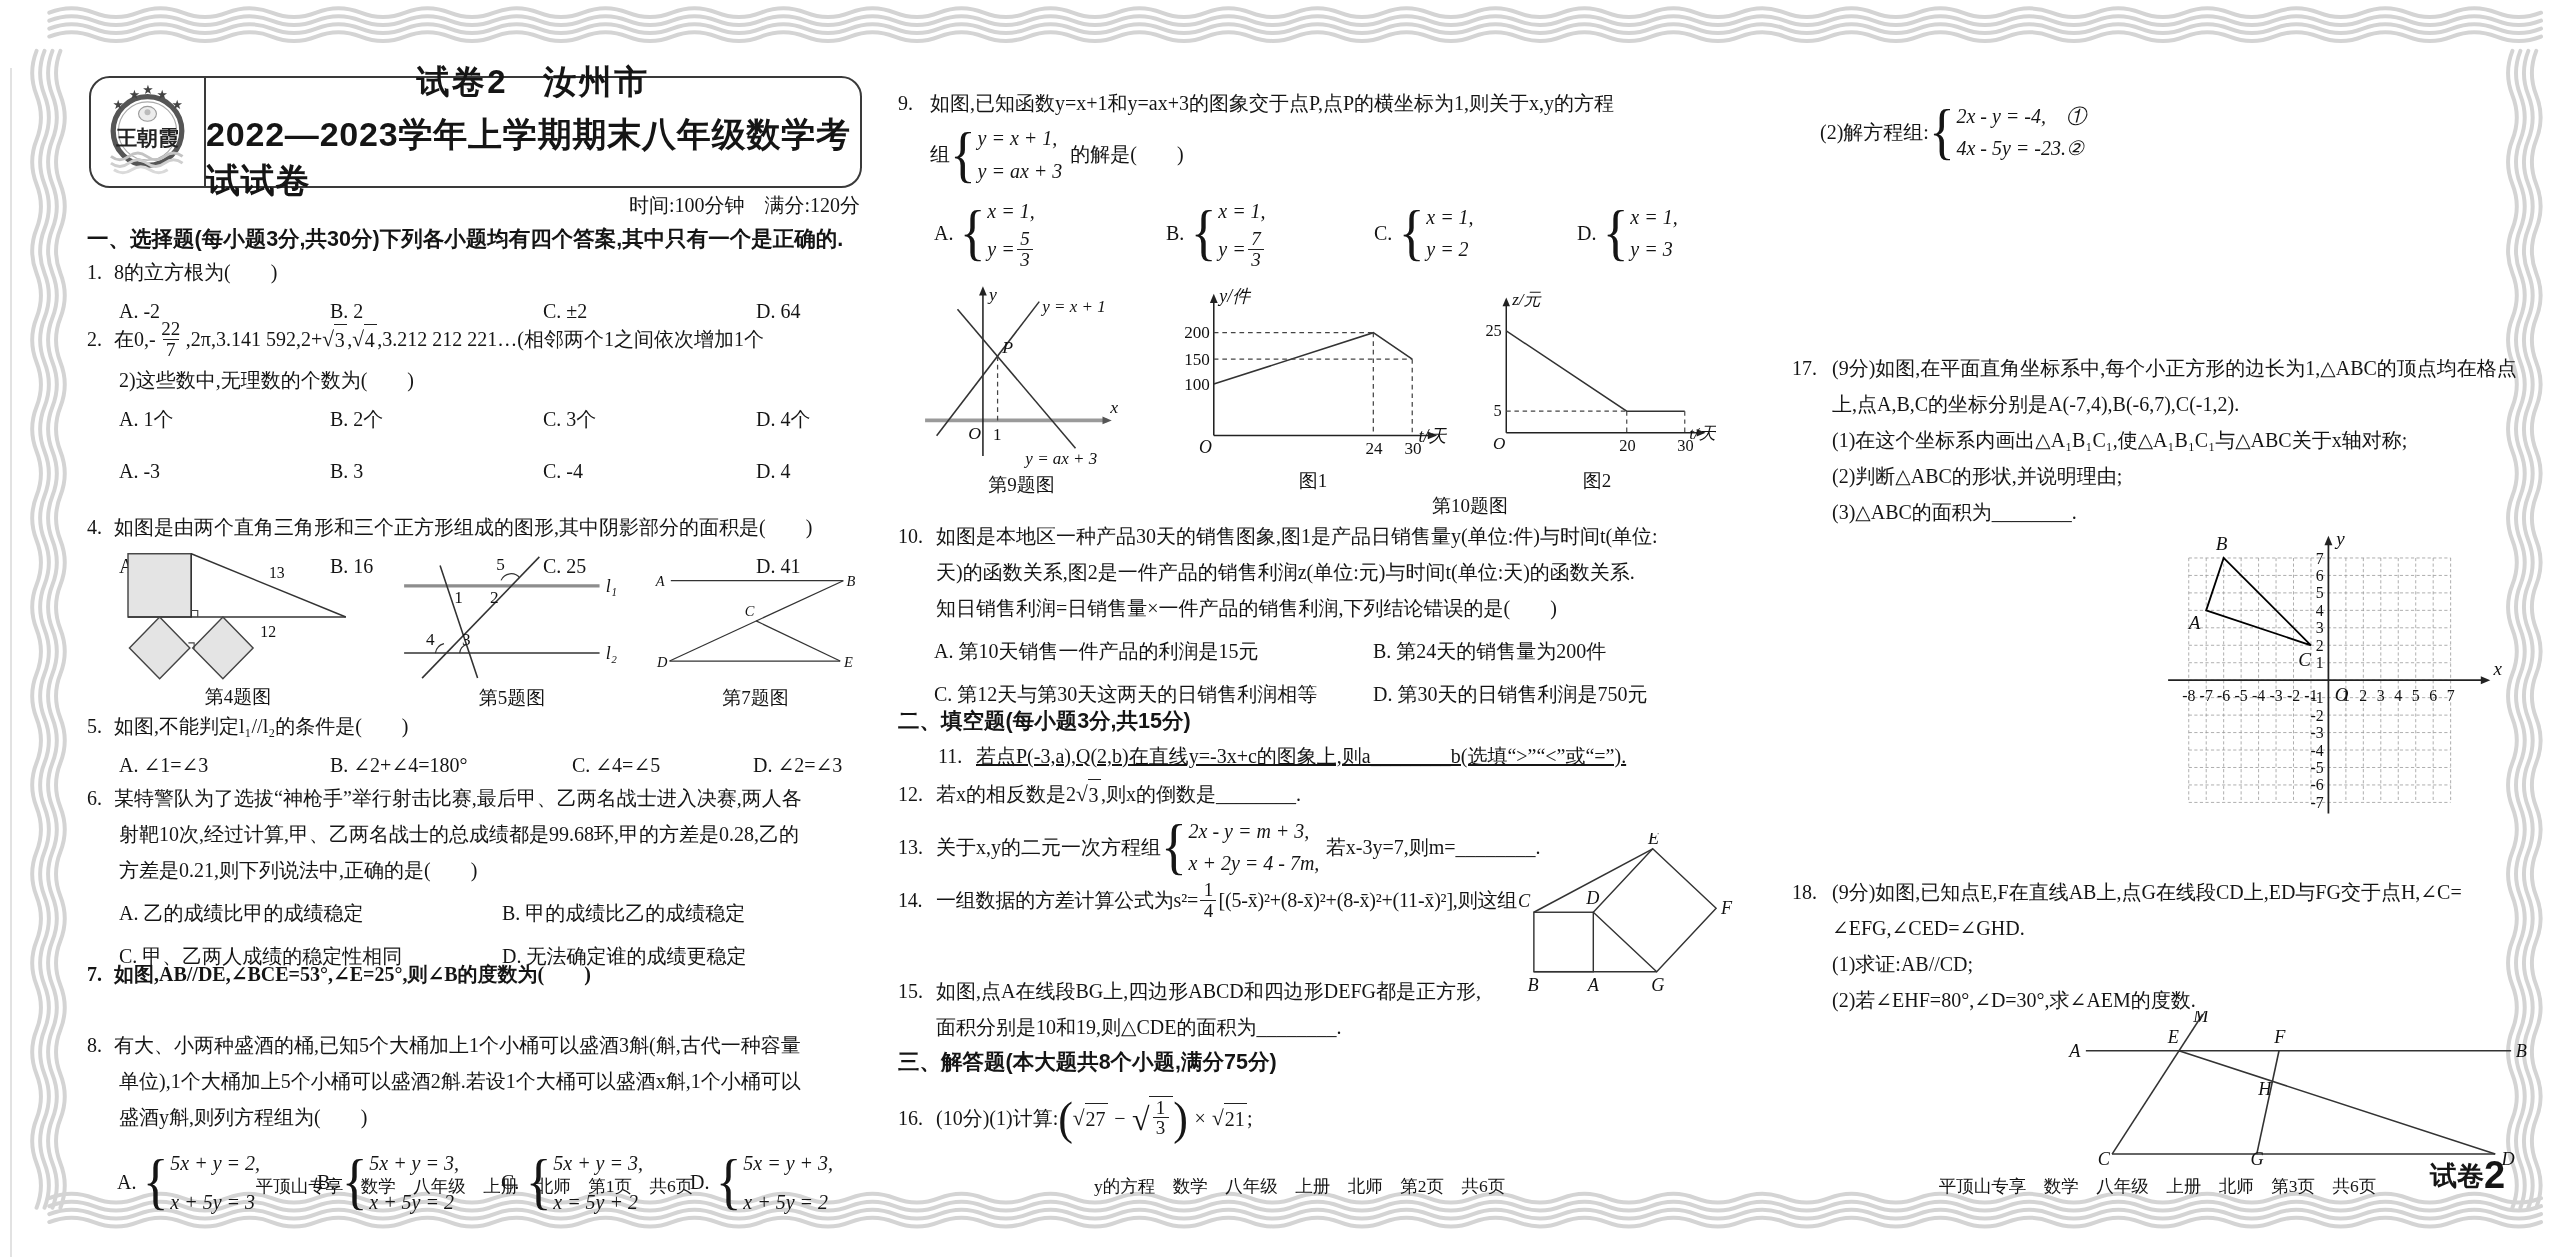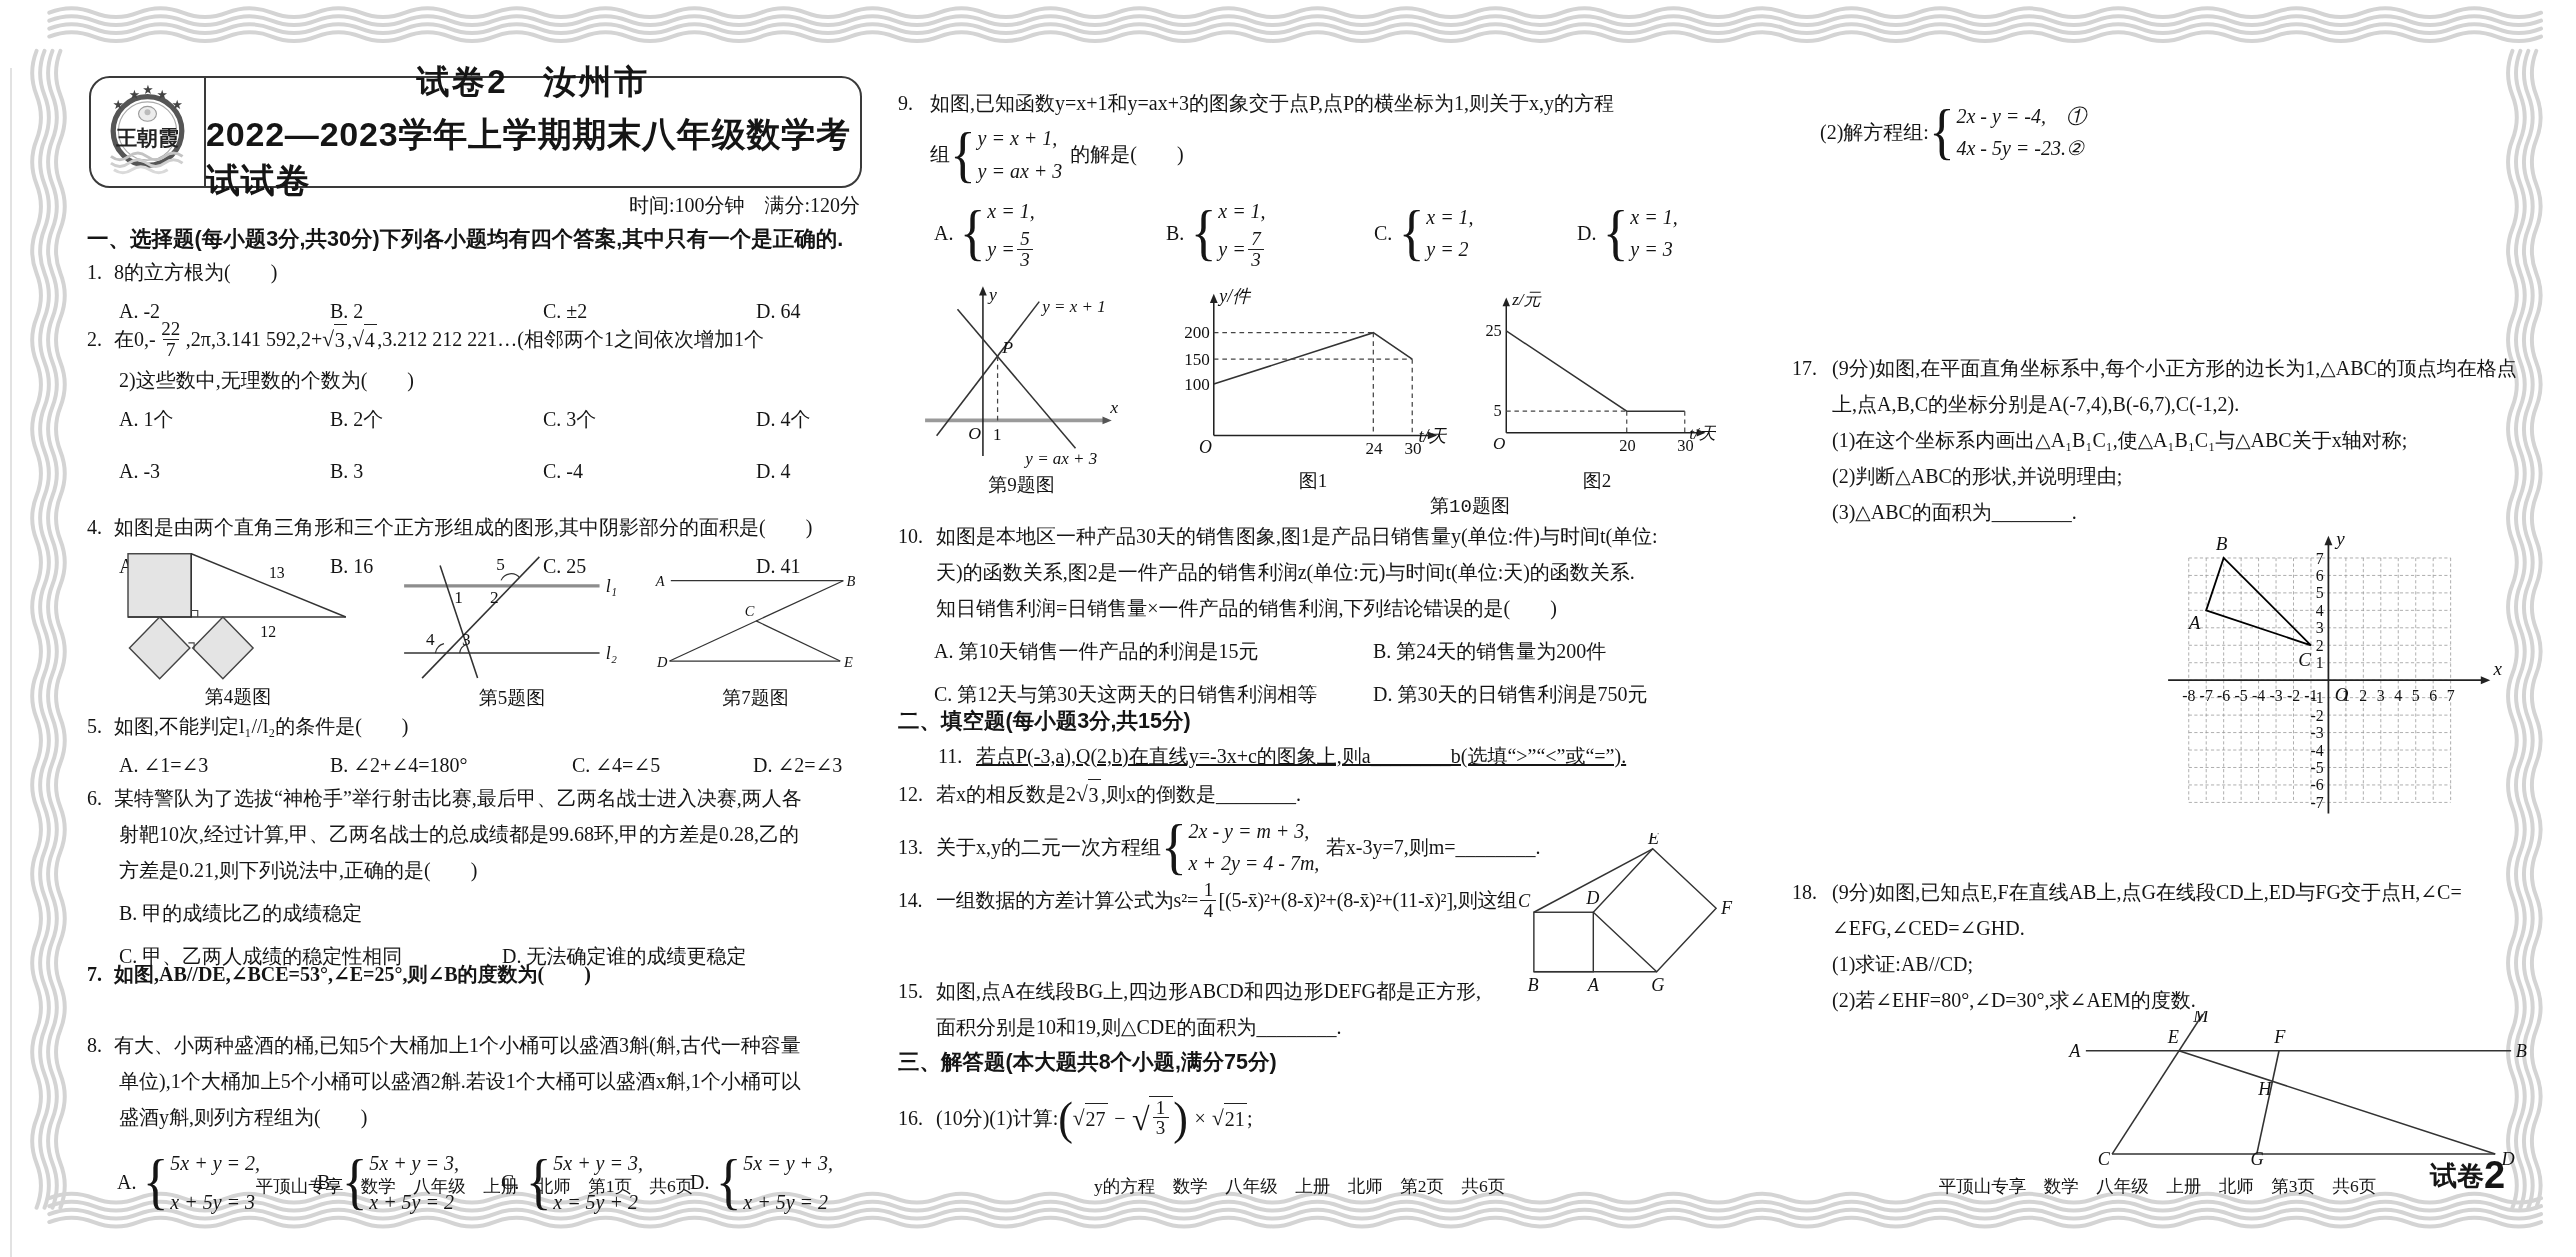--- a/index.html
+++ b/index.html
@@ -226,20 +226,21 @@
     <span>C. ∠4=∠5</span>
     <span>D. ∠2=∠3</span>
   </div>
 </div>
 
 <div class="abs q" style="left:87px;top:780px;width:783px;line-height:1.8;">
   <div class="qline"><span class="qn">6.</span><span>某特警队为了选拔“神枪手”举行射击比赛,最后甲、乙两名战士进入决赛,两人各</span></div>
   <div class="qline ind">射靶10次,经过计算,甲、乙两名战士的总成绩都是99.68环,甲的方差是0.28,乙的</div>
   <div class="qline ind">方差是0.21,则下列说法中,正确的是(　　)</div>
   <div class="opts2">
+    <span>A. 乙的成绩比甲的成绩稳定</span>
     <span>B. 甲的成绩比乙的成绩稳定</span>
   </div>
   <div class="opts2">
     <span>C. 甲、乙两人成绩的稳定性相同</span>
     <span>D. 无法确定谁的成绩更稳定</span>
   </div>
 </div>
 
 <div class="abs q" style="left:87px;top:960px;width:775px;font-weight:bold;">
   <div class="qline"><span class="qn">7.</span><span>如图,AB//DE,∠BCE=53°,∠E=25°,则∠B的度数为(　　)</span></div>
@@ -421,21 +422,21 @@
     <text x="32" y="170" text-anchor="end" class="ftick">5</text>
     <text x="190" y="216" class="ftick">20</text>
     <text x="268" y="216" class="ftick">30</text>
     <text x="20" y="214" class="flab">O</text>
     <text x="46" y="20" class="flab">z/元</text>
     <text x="284" y="200" class="flab">t/天</text>
   </svg>
   <div class="figcap">图2</div>
 </div>
 
-<div class="abs figcap" style="left:1335px;top:490px;width:270px;text-align:center;font-family:Liberation Mono, monospace;">第10题图</div>
+<div class="abs figcap" style="left:1335px;top:490px;width:270px;text-align:center;">第10题图</div>
 
 <div class="abs q" style="left:898px;top:518px;width:806px;line-height:1.8;">
   <div class="qline"><span class="qn" style="min-width:38px;">10.</span><span>如图是本地区一种产品30天的销售图象,图1是产品日销售量y(单位:件)与时间t(单位:</span></div>
   <div class="qline" style="padding-left:38px;">天)的函数关系,图2是一件产品的销售利润z(单位:元)与时间t(单位:天)的函数关系.</div>
   <div class="qline" style="padding-left:38px;">知日销售利润=日销售量×一件产品的销售利润,下列结论错误的是(　　)</div>
   <div class="opts2b">
     <span>A. 第10天销售一件产品的利润是15元</span>
     <span>B. 第24天的销售量为200件</span>
   </div>
   <div class="opts2b">

